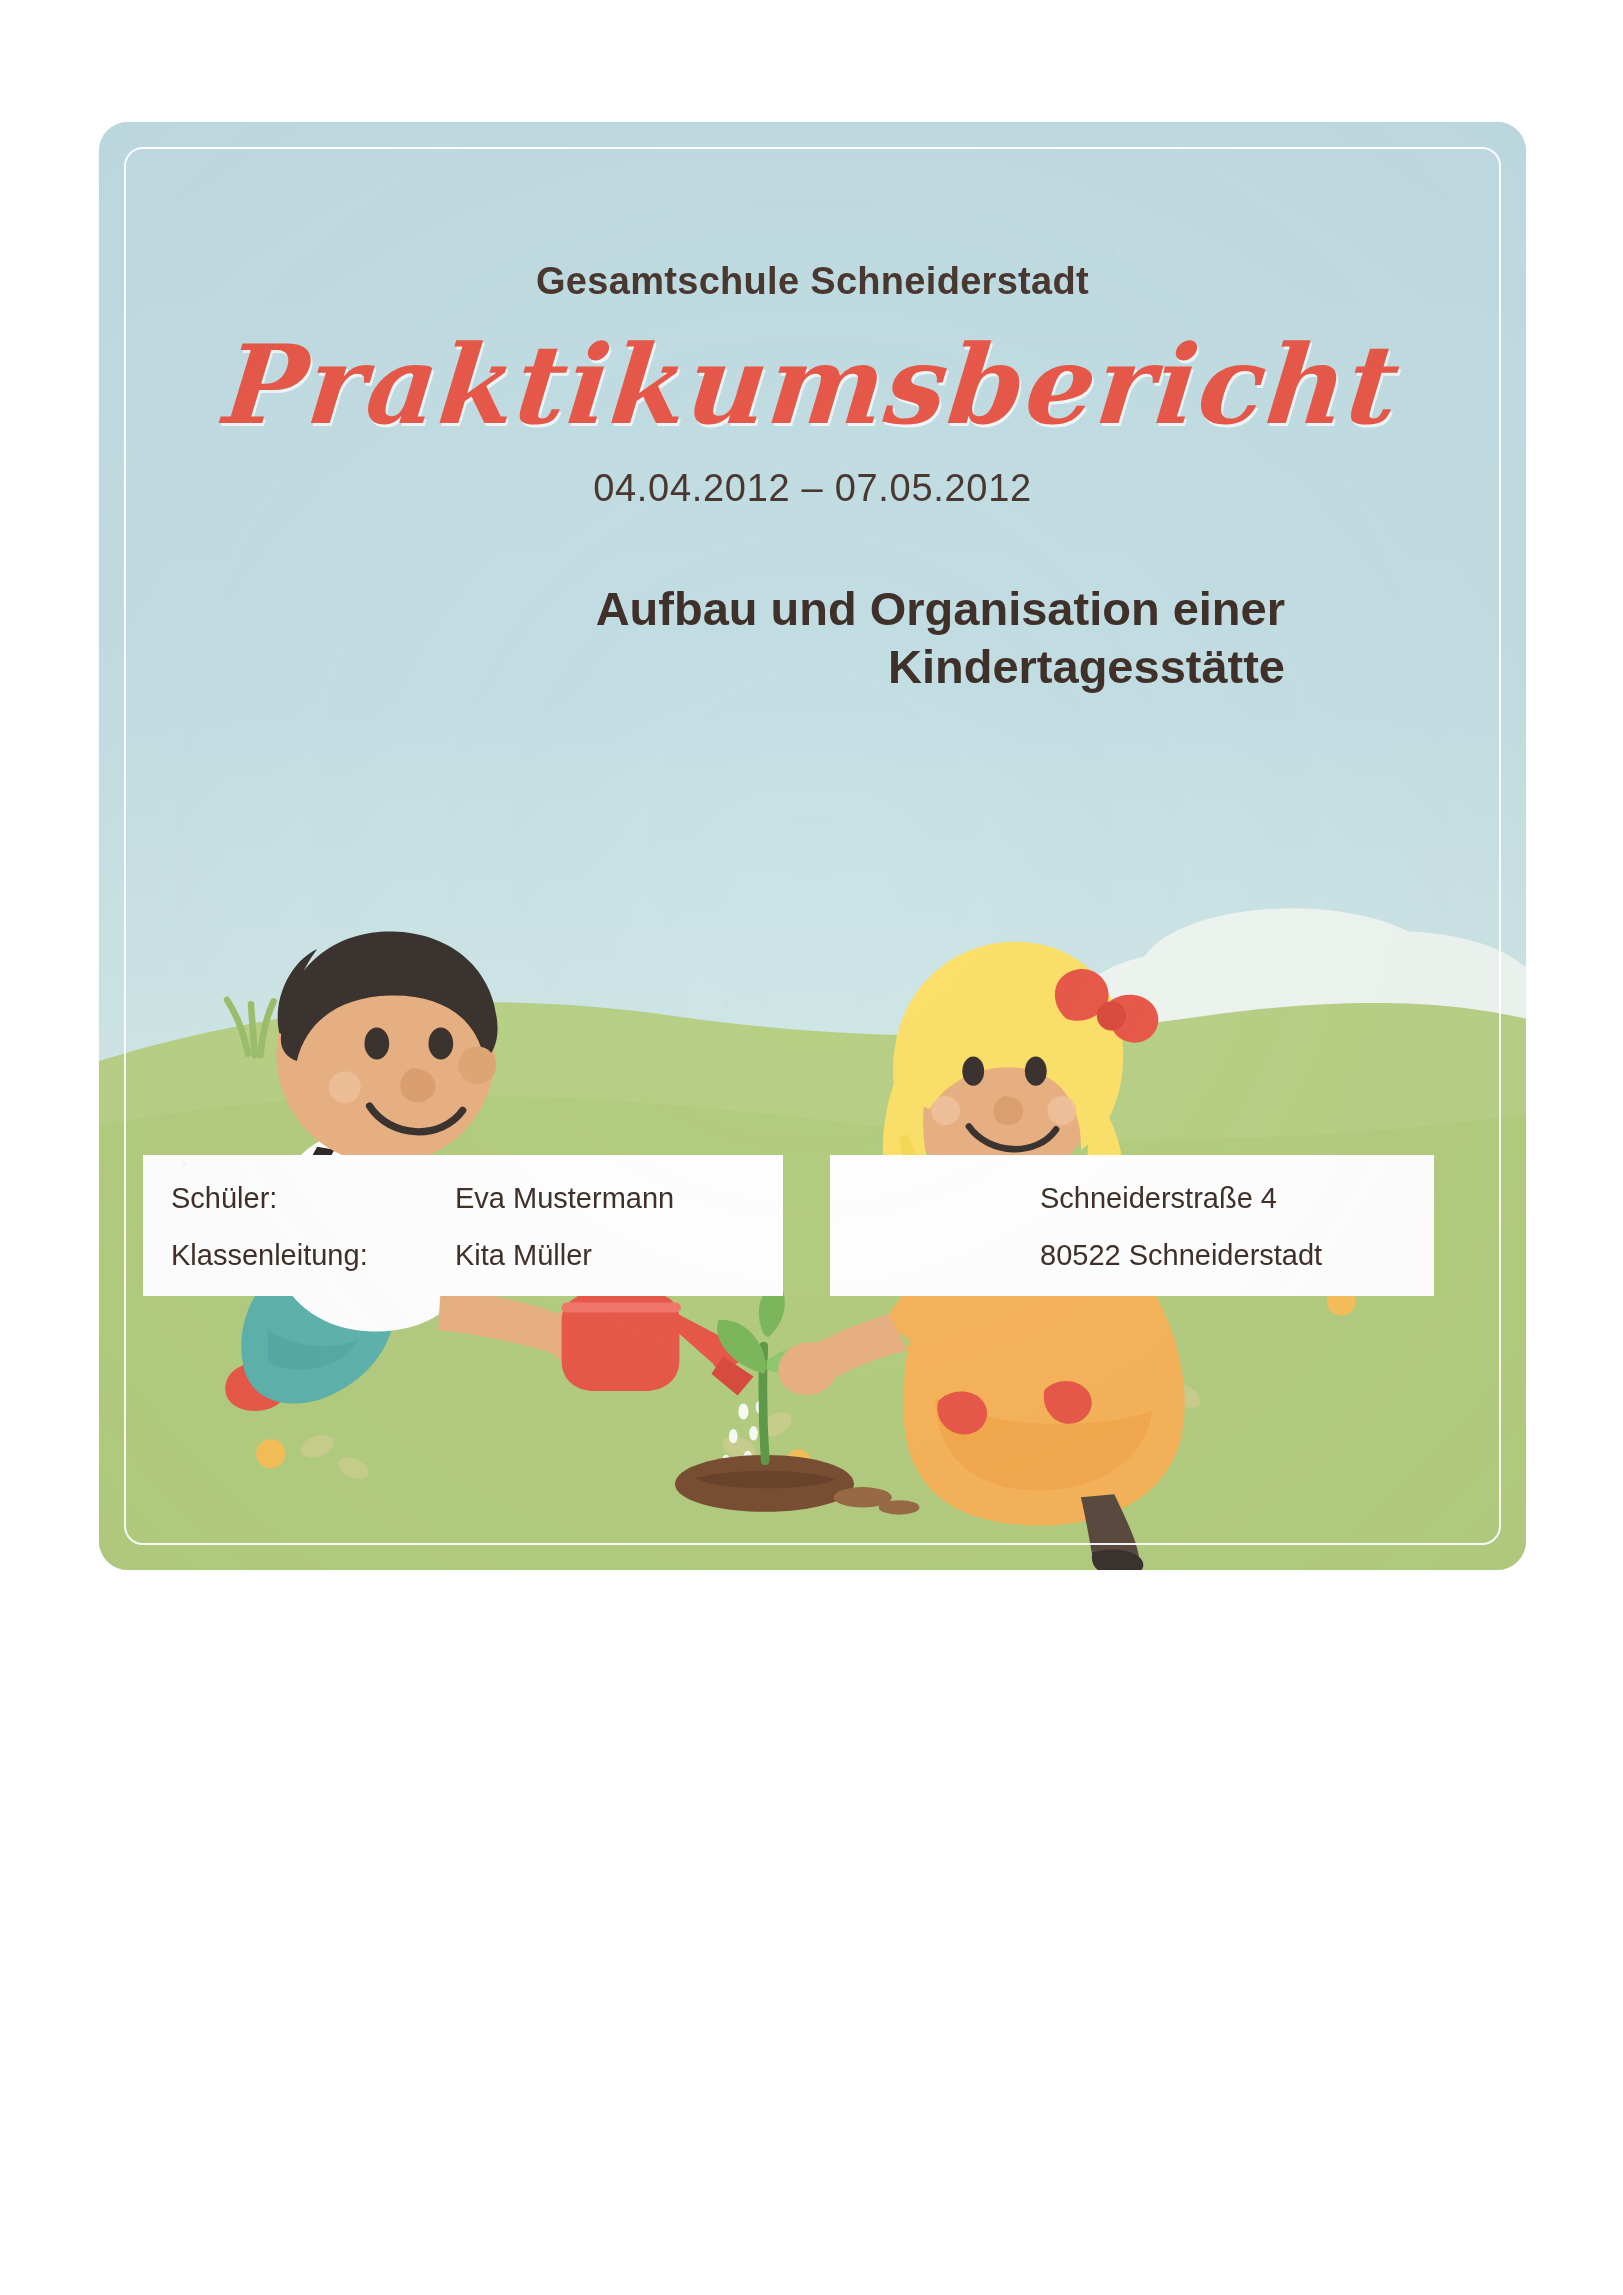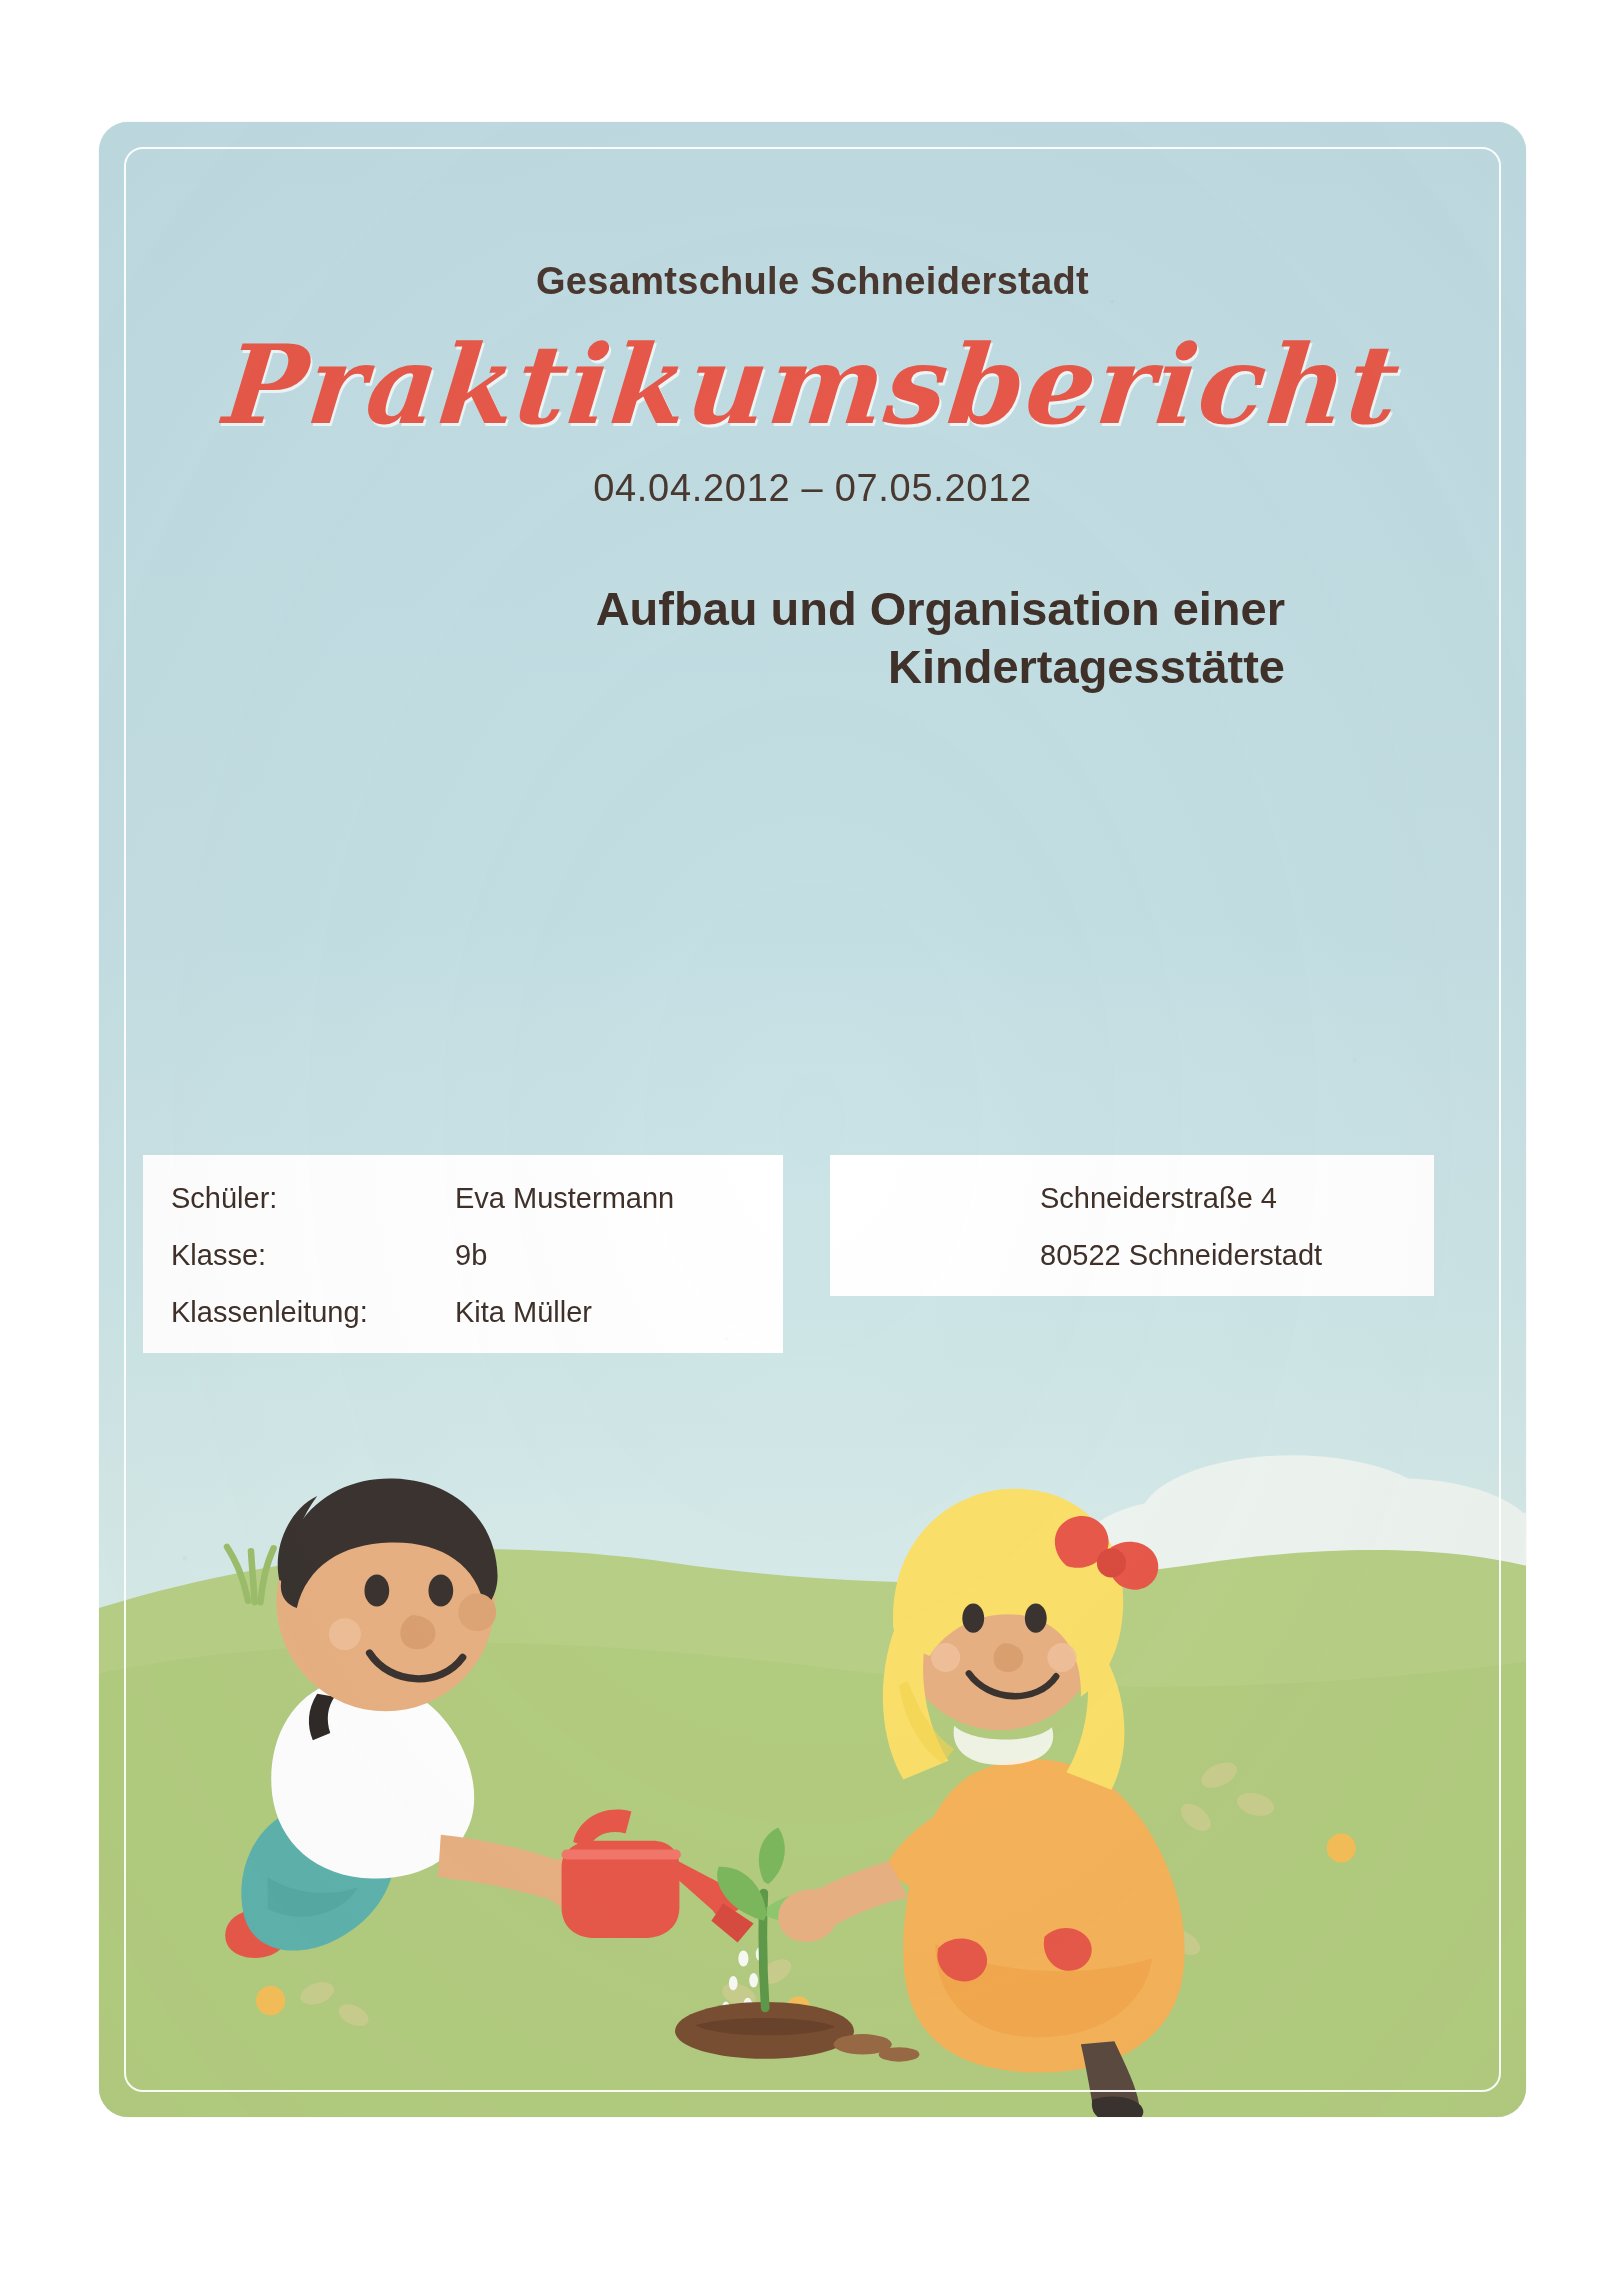--- a/index.html
+++ b/index.html
@@ -20,21 +20,21 @@
     position: absolute;
     inset: 0;
     background: #ffffff;
   }
 
   .cover {
     position: absolute;
     left: 99px;
     top: 122px;
     width: 1427px;
-    height: 1995px;
+    height: 1448px;
     border-radius: 29px;
     overflow: hidden;
     background: #bcdce2;
     box-shadow: 0 0 0 0.7px rgba(0,0,0,0.03);
   }
 
   
   .sky {
     position: absolute;
     inset: 0;
@@ -341,24 +341,20 @@
       <p class="subject">Aufbau und Organisation einer Kindertagesstätte</p>
     </div>
 
     <div class="boxes">
       <div class="info-box box-left">
         <div class="info-row">
           <span class="info-label">Schüler:</span>
           <span class="info-value">Eva Mustermann</span>
         </div>
         <div class="info-row">
-          <span class="info-label">Klasse:</span>
-          <span class="info-value">9b</span>
-        </div>
-        <div class="info-row">
           <span class="info-label">Klassenleitung:</span>
           <span class="info-value">Kita Müller</span>
         </div>
       </div>
 
       <div class="info-box box-right">
         <div class="info-row">
           <span class="info-label"></span>
           <span class="info-value">Schneiderstraße 4</span>
         </div>

